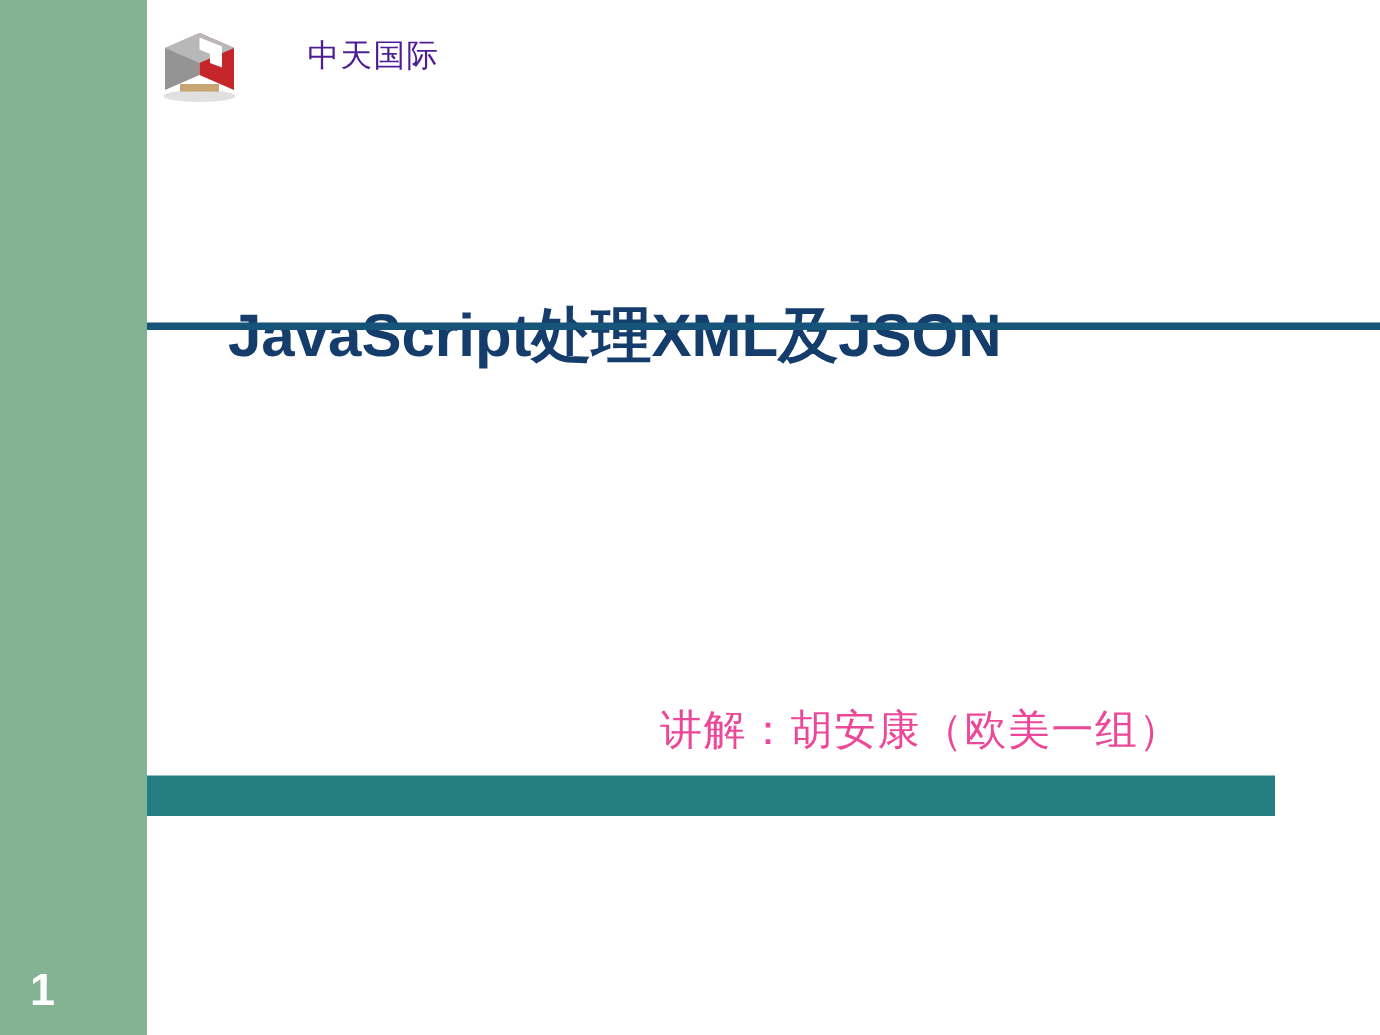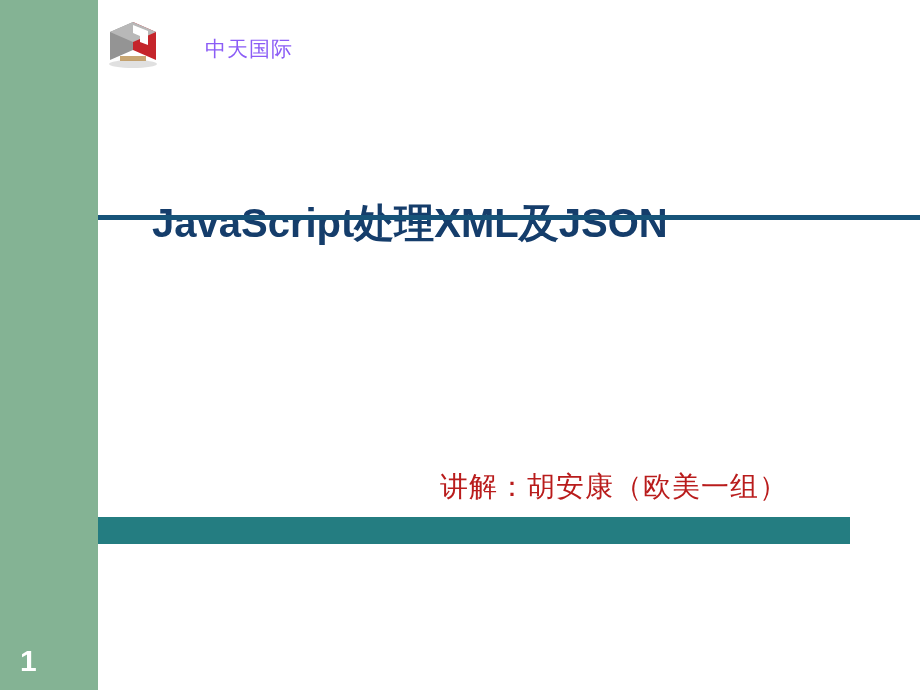--- a/index.html
+++ b/index.html
@@ -30,22 +30,22 @@
       width: 90px;
       height: 60px;
     }
     .logo-svg {
       width: 90px;
       height: 60px;
     }
     .header-text {
       position: absolute;
       left: 205px;
-      top: 35px;
-      color: #8b5cf6;
+      top: 23px;
+      color: #4c1d95;
       font-size: 21px;
       font-family: "SimSun", "Microsoft YaHei", serif;
       letter-spacing: 1px;
     }
     .title-container {
       position: absolute;
       left: 152px;
       top: 148px;
     }
     .title {
@@ -61,21 +61,21 @@
       left: 98px;
       top: 215px;
       width: 822px;
       height: 5px;
       background: #175479;
     }
     .presenter {
       position: absolute;
       left: 440px;
       top: 468px;
-      color: #b91c1c;
+      color: #ec4899;
       font-size: 28px;
       font-family: "SimSun", "Microsoft YaHei", serif;
       letter-spacing: 1px;
     }
     .green-bar {
       position: absolute;
       left: 98px;
       top: 517px;
       width: 752px;
       height: 27px;

